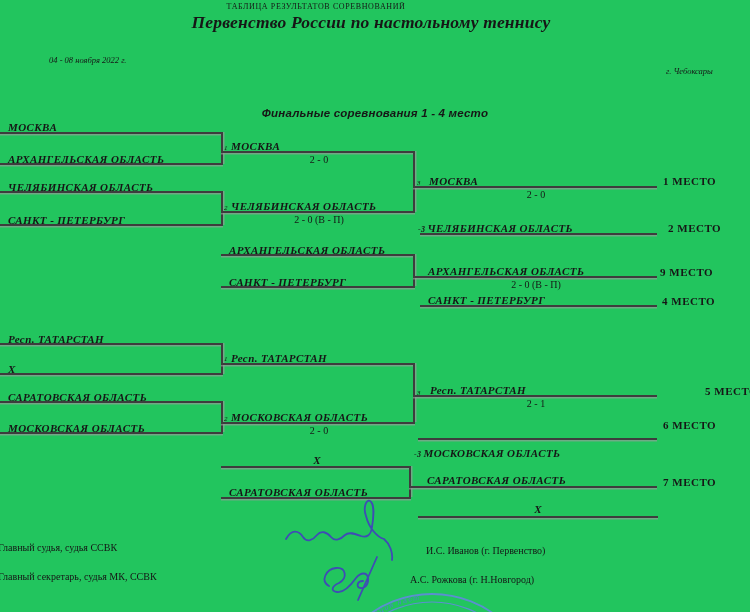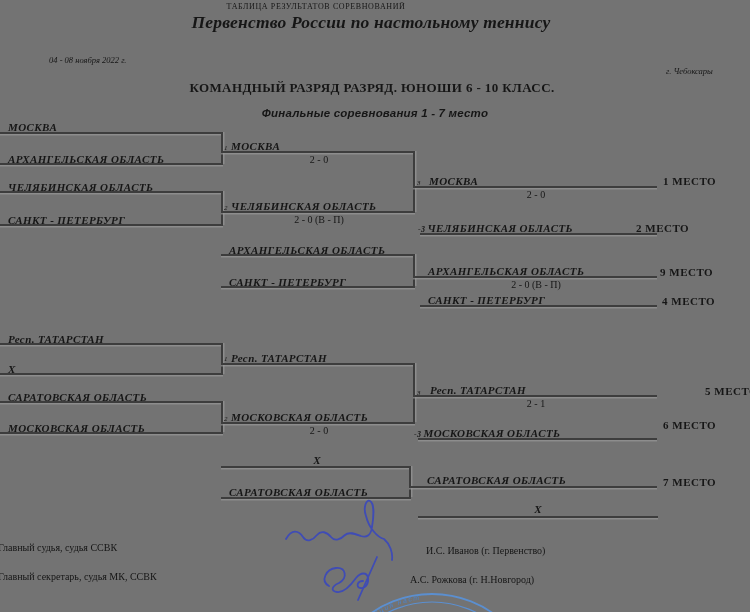--- a/index.html
+++ b/index.html
@@ -1,17 +1,17 @@
 <!DOCTYPE html>
 <html><head>
 <meta charset="utf-8">
 <style>
   html,body{margin:0;padding:0;background:#e8e8e8;}
   .page{
-    position:relative;width:750px;height:612px;background:#737373;
+    position:relative;width:750px;height:612px;background:#22c55e;
     overflow:hidden;
     font-family:"Liberation Serif",serif;color:#161616;
   }
   
   .hline{position:absolute;height:1.5px;background:#3d3d3d;box-shadow:0 1.5px 0 rgba(155,155,155,.65);}
   .vline{position:absolute;width:2px;background:#3d3d3d;box-shadow:1.5px 0 0 rgba(155,155,155,.65);}
   
   .doc-label{position:absolute;font-size:8px;letter-spacing:.6px;white-space:nowrap;transform:translateX(-50%);}
   .big-title{position:absolute;font-weight:bold;font-style:italic;font-size:17.5px;white-space:nowrap;transform:translateX(-50%);letter-spacing:.2px;}
   .event-title{position:absolute;font-weight:bold;font-size:13px;letter-spacing:.4px;white-space:nowrap;transform:translateX(-50%);}
@@ -29,23 +29,22 @@
 </style>
 </head>
 <body>
 
 <div class="page">
 
   <div class="doc-label" style="left:316px;top:2px;">ТАБЛИЦА РЕЗУЛЬТАТОВ СОРЕВНОВАНИЙ</div>
   <div class="big-title" style="left:371px;top:12px;font-style:italic;">Первенство России по настольному теннису</div>
   <div class="meta" style="left:8px;top:55px;padding-left:41px;">04 - 08 ноября 2022 г.</div>
   <div class="meta" style="left:666px;top:66px;">г. Чебоксары</div>
-  <div class="event-title" style="left:372px;top:80px;">КОМАНДНЫЙ РАЗРЯД РАЗРЯД. ЮНОШИ 6 - 10 КЛАСС.</div>
 
-  <div class="btitle" style="left:375px;top:107px;">Финальные соревнования 1 - 7 место</div>
+  <div class="btitle" style="left:375px;top:107px;">Финальные соревнования 1 - 4 место</div>
 
   <div class="team" style="left:8px;top:122px;">МОСКВА</div>
   <div class="hline" style="left:-4px;top:132px;width:227px;"></div>
   <div class="team" style="left:8px;top:154px;">АРХАНГЕЛЬСКАЯ ОБЛАСТЬ</div>
   <div class="hline" style="left:-4px;top:163px;width:227px;"></div>
   <div class="vline" style="left:221px;top:132px;height:32px;"></div>
   <div class="mnum" style="left:224px;top:145px;">1</div>
   <div class="team" style="left:231px;top:141px;">МОСКВА</div>
   <div class="hline" style="left:221px;top:151px;width:194px;"></div>
   <div class="score" style="left:319px;top:155px;">2 - 0</div>
@@ -61,21 +60,21 @@
   <div class="score" style="left:319px;top:215px;">2 - 0 (В - П)</div>
 
   <div class="vline" style="left:413px;top:151px;height:61px;"></div>
   <div class="mnum" style="left:417px;top:180px;">3</div>
   <div class="team" style="left:429px;top:176px;">МОСКВА</div>
   <div class="hline" style="left:413px;top:186px;width:244px;"></div>
   <div class="score" style="left:536px;top:190px;">2 - 0</div>
   <div class="place" style="left:663px;top:176px;">1 МЕСТО</div>
   <div class="team" style="left:418px;top:223px;"><span class="pre">-3</span><span>ЧЕЛЯБИНСКАЯ ОБЛАСТЬ</span></div>
   <div class="hline" style="left:420px;top:233px;width:237px;"></div>
-  <div class="place" style="left:636px;top:223px;text-align:center;">2 МЕСТО</div>
+  <div class="place" style="left:668px;top:223px;text-align:center;">2 МЕСТО</div>
 
   <div class="team" style="left:229px;top:245px;">АРХАНГЕЛЬСКАЯ ОБЛАСТЬ</div>
   <div class="hline" style="left:221px;top:254px;width:194px;"></div>
   <div class="team" style="left:229px;top:277px;">САНКТ - ПЕТЕРБУРГ</div>
   <div class="hline" style="left:221px;top:286px;width:194px;"></div>
   <div class="vline" style="left:413px;top:254px;height:32px;"></div>
   <div class="team" style="left:428px;top:266px;">АРХАНГЕЛЬСКАЯ ОБЛАСТЬ</div>
   <div class="hline" style="left:413px;top:276px;width:244px;"></div>
   <div class="score" style="left:536px;top:280px;">2 - 0 (В - П)</div>
   <div class="place" style="left:660px;top:267px;">9 МЕСТО</div>
@@ -102,21 +101,21 @@
   <div class="team" style="left:231px;top:412px;">МОСКОВСКАЯ ОБЛАСТЬ</div>
   <div class="hline" style="left:221px;top:422px;width:194px;"></div>
   <div class="score" style="left:319px;top:426px;">2 - 0</div>
 
   <div class="vline" style="left:413px;top:363px;height:59px;"></div>
   <div class="mnum" style="left:417px;top:390px;">3</div>
   <div class="team" style="left:430px;top:385px;">Респ. ТАТАРСТАН</div>
   <div class="hline" style="left:413px;top:395px;width:244px;"></div>
   <div class="score" style="left:536px;top:399px;">2 - 1</div>
   <div class="place" style="left:663px;top:386px;margin-left:42px;">5 МЕСТО</div>
-  <div class="team" style="left:414px;top:428px;text-align:right;"><span class="pre">-3</span><span>МОСКОВСКАЯ ОБЛАСТЬ</span></div>
+  <div class="team" style="left:414px;top:448px;text-align:right;"><span class="pre">-3</span><span>МОСКОВСКАЯ ОБЛАСТЬ</span></div>
   <div class="hline" style="left:418px;top:438px;width:239px;"></div>
   <div class="place" style="left:663px;top:420px;">6 МЕСТО</div>
 
   <div class="team xteam" style="left:317px;top:455px;">X</div>
   <div class="hline" style="left:221px;top:466px;width:190px;"></div>
   <div class="team" style="left:229px;top:487px;">САРАТОВСКАЯ ОБЛАСТЬ</div>
   <div class="hline" style="left:221px;top:497px;width:190px;"></div>
   <div class="vline" style="left:409px;top:466px;height:31px;"></div>
   <div class="team" style="left:427px;top:475px;">САРАТОВСКАЯ ОБЛАСТЬ</div>
   <div class="hline" style="left:409px;top:486px;width:248px;"></div>

